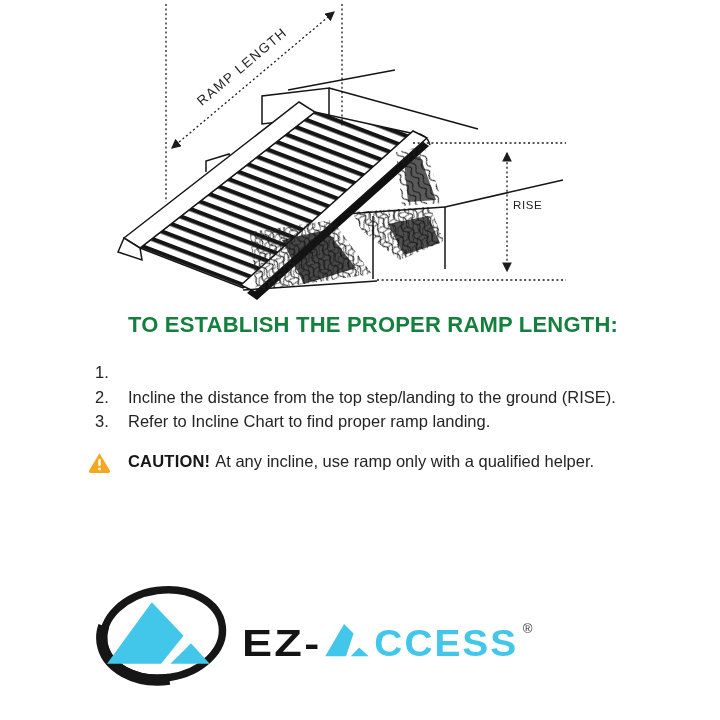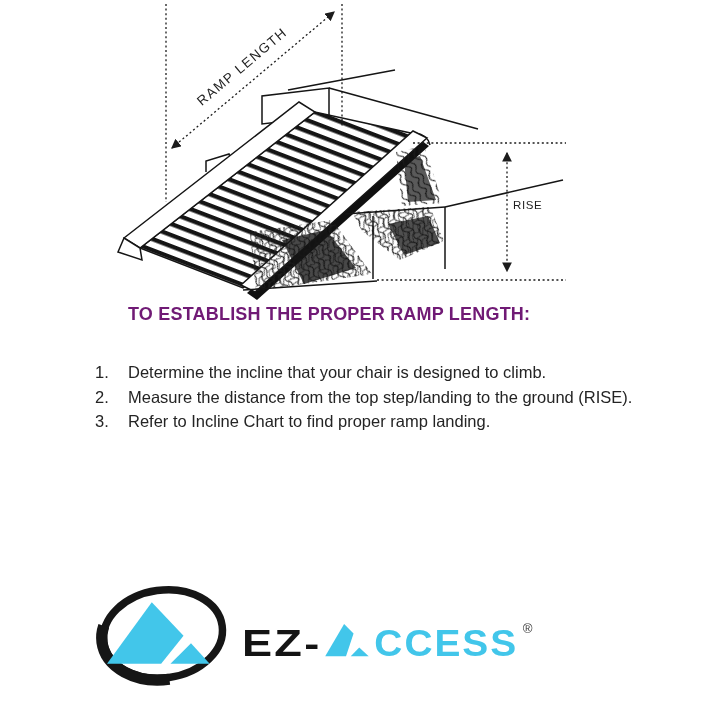--- a/index.html
+++ b/index.html
@@ -2,22 +2,22 @@
 <html><head>
 <meta charset="utf-8">
 <style>
   html,body{margin:0;padding:0;}
   body{
     width:720px;height:720px;background:#ffffff;position:relative;overflow:hidden;
     font-family:"Liberation Sans",sans-serif;color:#262626;
   }
   .diagram-wrap{position:absolute;left:0;top:0;width:720px;height:312px;}
   .heading{
-    position:absolute;left:128px;top:304px;font-size:18px;font-weight:bold;
-    color:#701a75;letter-spacing:.2px;white-space:nowrap;
+    position:absolute;left:128px;top:312px;font-size:22px;font-weight:bold;
+    color:#15803d;letter-spacing:.2px;white-space:nowrap;
   }
   .steps{position:absolute;left:95px;top:360px;}
   .step{display:flex;line-height:24.5px;font-size:16.5px;color:#242424;white-space:nowrap;}
   .step .num{width:33px;flex:0 0 33px;}
   .cautions{position:absolute;left:88px;top:450px;width:520px;}
   .caution{display:grid;grid-template-columns:40px 478px;align-items:start;}
   .caution .warn{width:23px;height:21px;margin-top:2px;}
   .caution p{margin:0;font-size:16.5px;line-height:23.5px;color:#242424;}
   .caution b{color:#161616;margin-right:5px;letter-spacing:.2px;}
   .logo{position:absolute;left:92px;top:578px;width:480px;height:112px;}
@@ -95,33 +95,40 @@
   <text transform="translate(245,70) rotate(-40)" text-anchor="middle" font-size="13.5" letter-spacing="1.4" fill="#1f1f1f">RAMP LENGTH</text>
   <text x="513" y="209" font-size="11.5" letter-spacing=".6" fill="#1f1f1f">RISE</text>
 </svg>
 </div>
 
 <div class="heading">TO ESTABLISH THE PROPER RAMP LENGTH:</div>
 
 <div class="steps">
   <div class="step">
     <span class="num">1.</span>
-    <span>Determine the incline that your chair is designed to climb.</span>
   </div>
   <div class="step">
     <span class="num">2.</span>
-    <span>Measure the distance from the top step/landing to the ground (RISE).</span>
+    <span>Incline the distance from the top step/landing to the ground (RISE).</span>
   </div>
   <div class="step">
     <span class="num">3.</span>
     <span>Refer to Incline Chart to find proper ramp landing.</span>
   </div>
 </div>
 
 <div class="cautions">
+  <div class="caution">
+    <svg class="warn" viewBox="0 0 24 22">
+      <path d="M12 1.4 L22.7 19.1 a2.2 2.2 0 0 1 -1.9 3.3 H3.2 a2.2 2.2 0 0 1 -1.9 -3.3 Z" fill="#F5A81F"></path>
+      <rect x="10.75" y="7" width="2.5" height="7.6" rx="1.25" fill="#ffffff"></rect>
+      <circle cx="12" cy="17.8" r="1.55" fill="#ffffff"></circle>
+    </svg>
+    <p><b>CAUTION!</b><span>At any incline, use ramp only with a qualified helper.</span></p>
+  </div>
 </div>
 
 <div class="logo">
   <svg class="mark" width="142" height="112" viewBox="0 0 152 120">
     <g transform="rotate(-8 76 60)">
       <ellipse cx="76" cy="60" rx="64" ry="47" fill="none" stroke="#161616" stroke-width="8"></ellipse>
       <ellipse cx="76" cy="60" rx="66" ry="49" fill="none" stroke="#161616" stroke-width="12" pathLength="100" stroke-dasharray="30 70" stroke-dashoffset="75"></ellipse>
       <ellipse cx="76" cy="60" rx="56" ry="40" fill="none" stroke="#ffffff" stroke-width="2.6" pathLength="100" stroke-dasharray="12 88" stroke-dashoffset="40"></ellipse>
     </g>
     <polygon points="16,92 64,26 98,62 74,92" fill="#42C6EA"></polygon>

